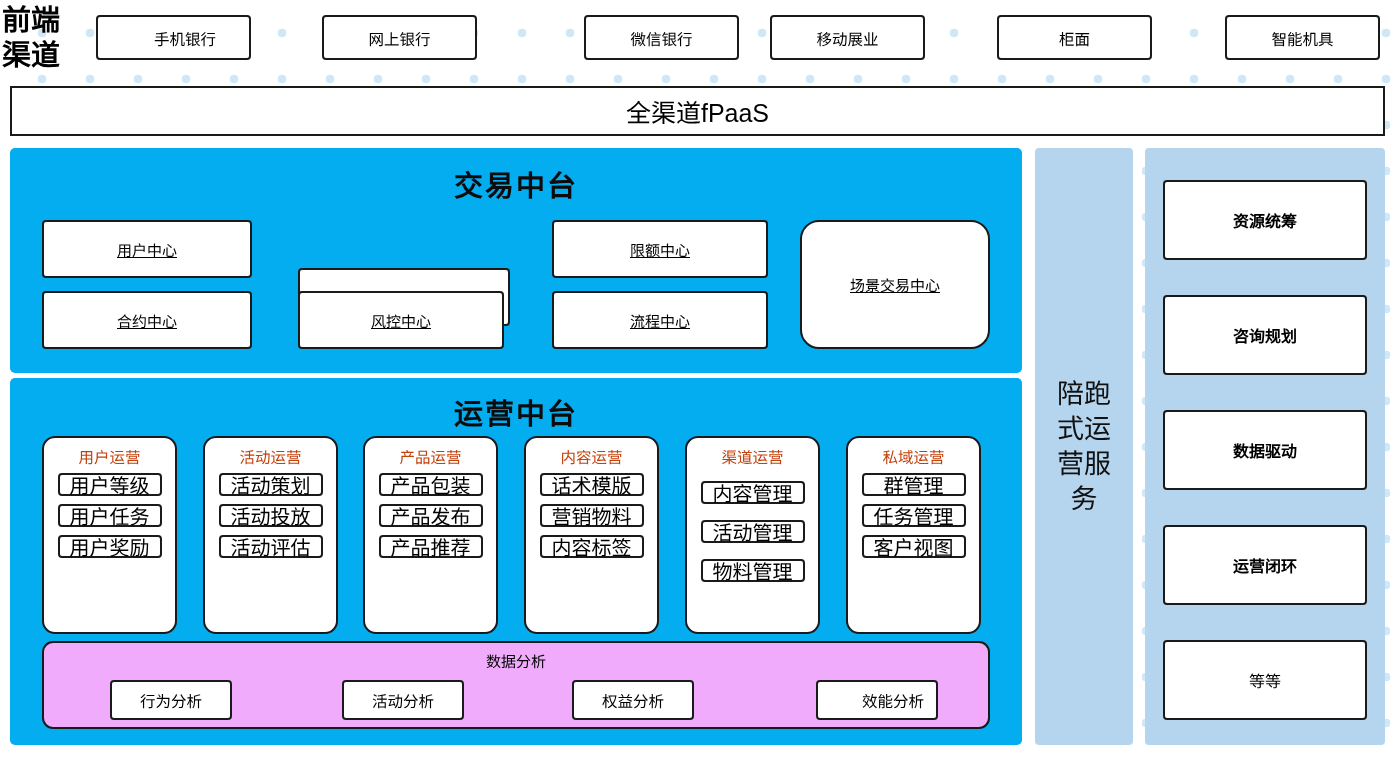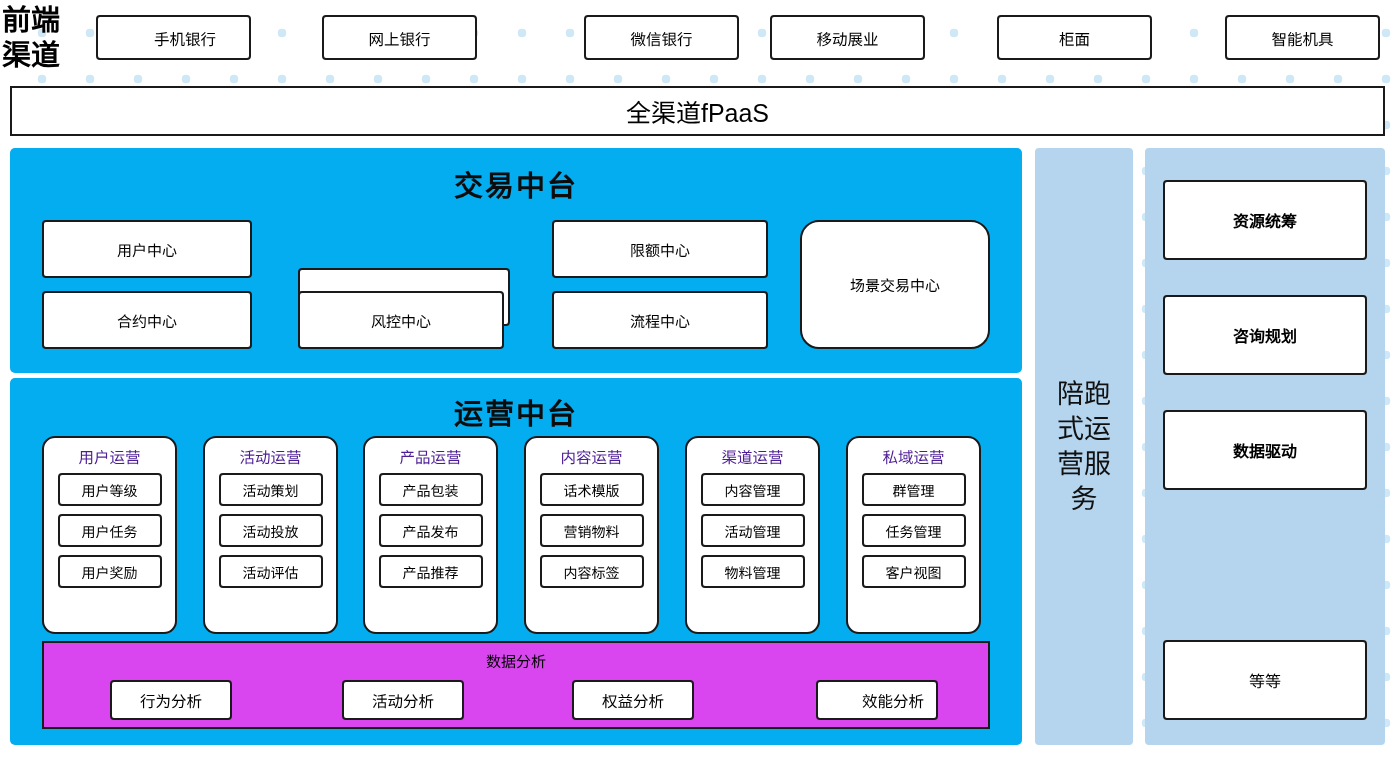--- a/index.html
+++ b/index.html
@@ -98,55 +98,55 @@
     letter-spacing: 2px;
   }
 
   #trade-panel { left: 10px; top: 148px; width: 1012px; height: 225px; }
   #trade-title { position: absolute; left: 0; top: 14px; }
 
   #ops-panel { left: 10px; top: 378px; width: 1012px; height: 367px; }
   #ops-title { position: absolute; left: 0; top: 12px; }
 
   
-  .trade-cell { font-size: 15px; }
+  .trade-cell { font-size: 15px; text-decoration: underline; }
 
   
   .ops-col {
     background: #ffffff;
     border: 2.5px solid #1a1a1a;
     border-radius: 13px;
     display: flex;
     flex-direction: column;
     align-items: center;
     padding-top: 7px;
   }
   .ops-col-title {
     font-size: 15.5px;
-    color: #4c1d95;
+    color: #c2410c;
     margin-bottom: 6px;
     white-space: nowrap;
   }
   .ops-item {
     width: 104px;
-    height: 33px;
+    height: 23px;
     margin-bottom: 8px;
-    font-size: 14px;
+    font-size: 20px;
     border-width: 2.5px;
   }
 
   
   #data-analysis {
     left: 42px;
     top: 641px;
     width: 948px;
     height: 88px;
     border: 2.5px solid #1a1a1a;
-    border-radius: 0;
-    background: #d946ef;
+    border-radius: 11px;
+    background: #f0abfc;
     position: absolute;
   }
   #data-analysis-title {
     position: absolute;
     top: 7px;
     left: 0;
     width: 100%;
     text-align: center;
     font-size: 15px;
     color: #000;
@@ -258,21 +258,21 @@
       <div class="wbox r4 ops-item">内容标签</div>
     </div>
 
     <div class="abs ops-col" style="left:353px; top:58px; width:135px; height:198px;">
       <div class="ops-col-title">产品运营</div>
       <div class="wbox r4 ops-item">产品包装</div>
       <div class="wbox r4 ops-item">产品发布</div>
       <div class="wbox r4 ops-item">产品推荐</div>
     </div>
 
-    <div class="abs ops-col" style="left:675px; top:58px; width:135px; height:198px;">
+    <div class="abs ops-col" style="left:675px; top:58px; width:135px; height:198px;gap:8px;">
       <div class="ops-col-title">渠道运营</div>
       <div class="wbox r4 ops-item">内容管理</div>
       <div class="wbox r4 ops-item">活动管理</div>
       <div class="wbox r4 ops-item">物料管理</div>
     </div>
 
     <div class="abs ops-col" style="left:836px; top:58px; width:135px; height:198px;">
       <div class="ops-col-title">私域运营</div>
       <div class="wbox r4 ops-item">群管理</div>
       <div class="wbox r4 ops-item">任务管理</div>
@@ -289,16 +289,17 @@
   </div>
 
   <div class="abs lightblue" id="service-col">
     <div id="service-col-label">陪跑式运营服务</div>
   </div>
 
   <div class="abs lightblue" id="capability-panel">
     <div class="abs wbox cap-item" style="top:32px;">资源统筹</div>
     <div class="abs wbox cap-item" style="top:147px;">咨询规划</div>
     <div class="abs wbox cap-item" style="top:262px;">数据驱动</div>
+    <div class="abs wbox cap-item" style="top:377px;">运营闭环</div>
     <div class="abs wbox cap-item normal" style="top:492px;">等等</div>
   </div>
 
 </div>
 
 </body></html>

